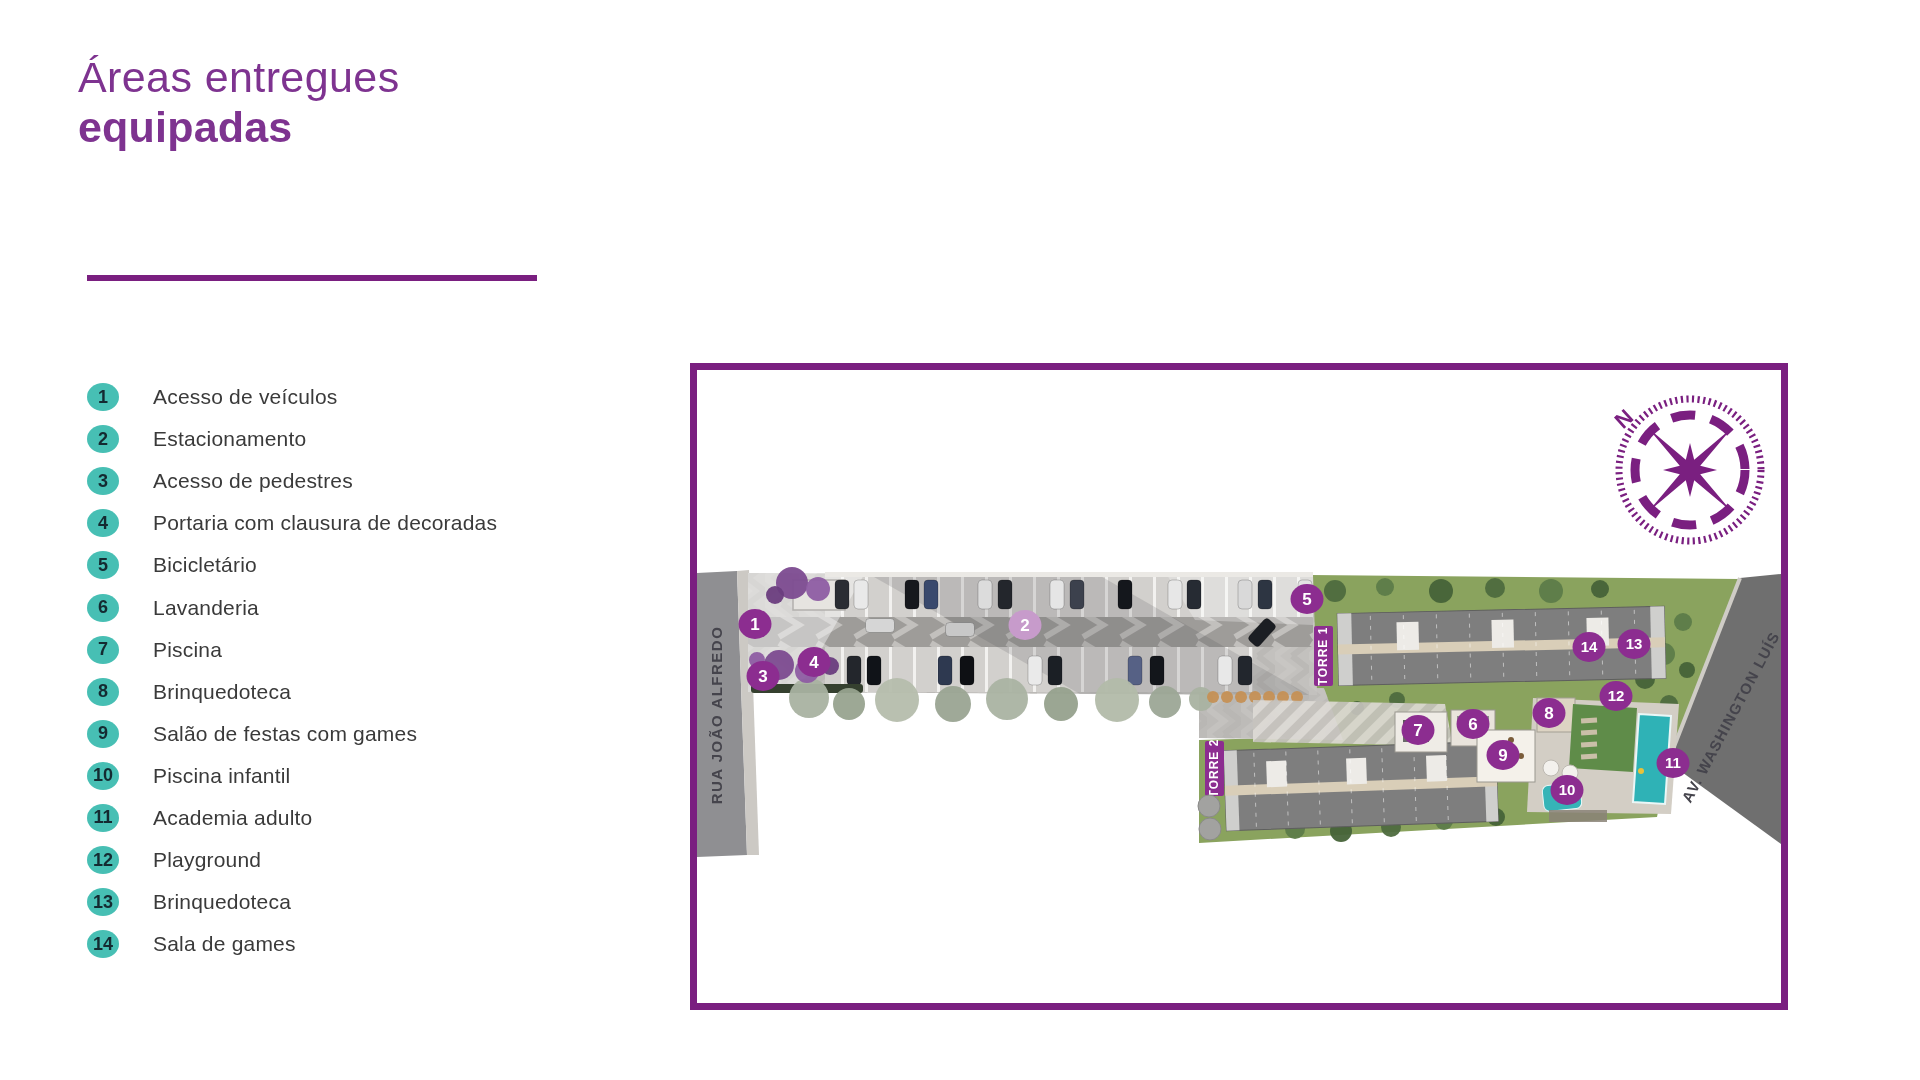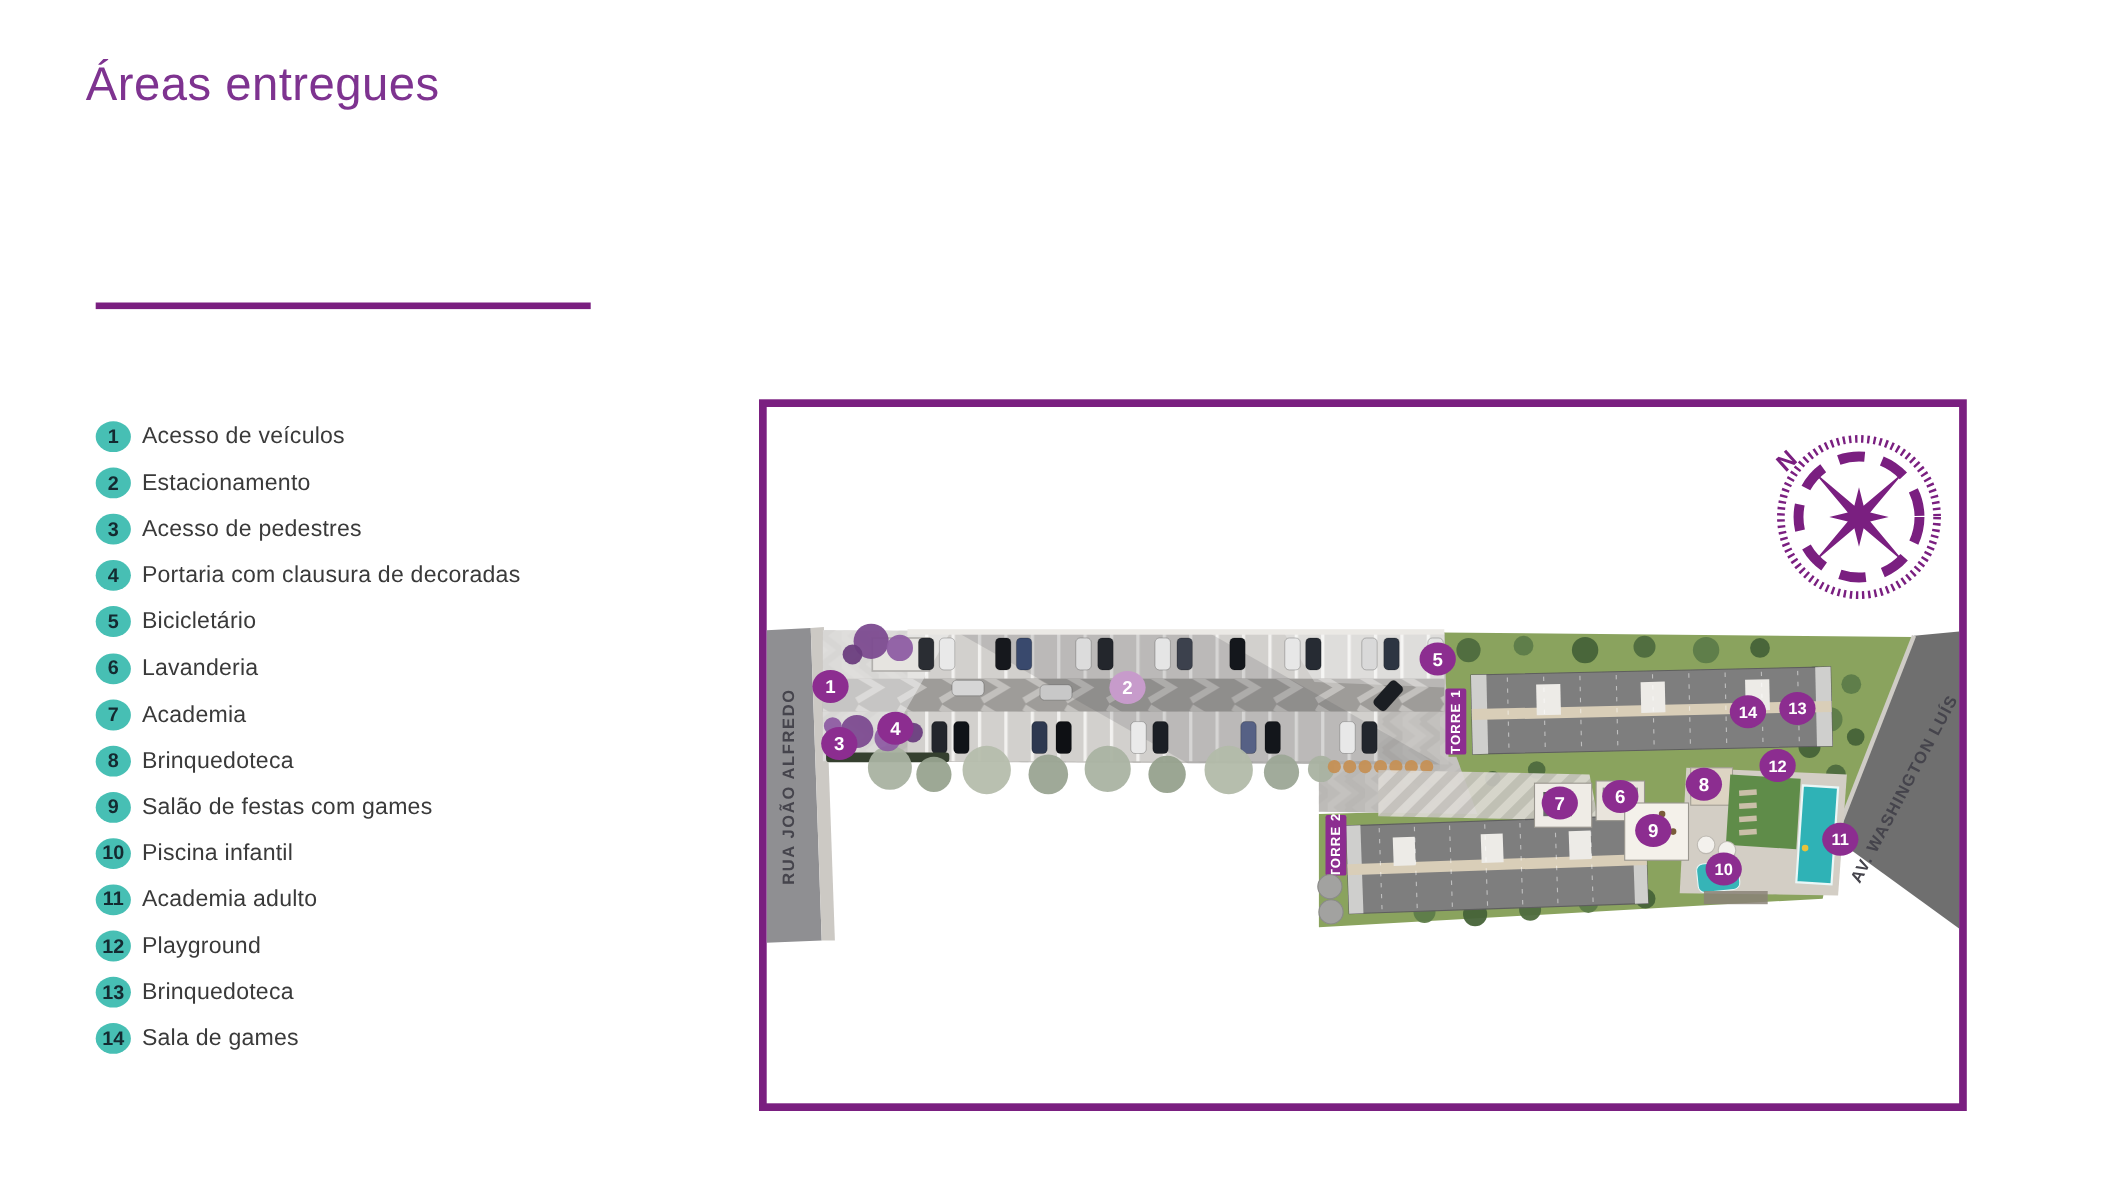--- a/index.html
+++ b/index.html
@@ -11,38 +11,39 @@
   .title .t-reg{display:block;font-size:43px;font-weight:400;letter-spacing:.4px;}
   .title .t-bold{display:block;font-size:43px;font-weight:700;letter-spacing:.2px;}
   .divider{position:absolute;left:87px;top:275px;width:450px;height:6px;background:#7A1F80;}
 
   
   .legend{position:absolute;left:87px;top:376px;list-style:none;margin:0;padding:0;}
   .legend-item{display:flex;align-items:center;height:42.1px;}
   .badge{flex:0 0 auto;width:32px;height:28px;border-radius:50%;background:#47BFB4;
          color:#142A31;font-weight:700;font-size:18px;display:flex;
          align-items:center;justify-content:center;}
-  .legend-label{margin-left:10px;font-size:21px;color:#3A3A3A;letter-spacing:.2px;}
+  .legend-label{margin-left:34px;font-size:21px;color:#3A3A3A;letter-spacing:.2px;}
 
   
   .map-frame{position:absolute;left:690px;top:363px;width:1098px;height:647px;
              border:7px solid #7A1F80;box-sizing:border-box;background:#ffffff;}
   .map-frame svg{display:block;width:1084px;height:633px;}
   text.street{font-family:"Liberation Sans",sans-serif;font-weight:700;fill:#45444C;}
   text.tower{font-family:"Liberation Sans",sans-serif;font-weight:700;fill:#ffffff;}
   text.marker-num{font-family:"Liberation Sans",sans-serif;font-weight:700;fill:#ffffff;}
   text.north{font-family:"Liberation Sans",sans-serif;font-weight:700;fill:#7A1F80;}
 </style>
 </head>
 <body>
 
 <div class="page">
 
   <div class="title">
     <span class="t-reg">Áreas entregues</span>
+    <span class="t-bold">equipadas</span>
   </div>
   <div class="divider"></div>
 
   <ul class="legend" id="legend-list">
       <li class="legend-item">
       <span class="badge">1</span>
       <span class="legend-label">Acesso de veículos</span>
     </li>
       <li class="legend-item">
       <span class="badge">2</span>
@@ -59,21 +60,21 @@
       <li class="legend-item">
       <span class="badge">5</span>
       <span class="legend-label">Bicicletário</span>
     </li>
       <li class="legend-item">
       <span class="badge">6</span>
       <span class="legend-label">Lavanderia</span>
     </li>
       <li class="legend-item">
       <span class="badge">7</span>
-      <span class="legend-label">Academia</span>
+      <span class="legend-label">Piscina</span>
     </li>
       <li class="legend-item">
       <span class="badge">8</span>
       <span class="legend-label">Brinquedoteca</span>
     </li>
       <li class="legend-item">
       <span class="badge">9</span>
       <span class="legend-label">Salão de festas com games</span>
     </li>
       <li class="legend-item">

